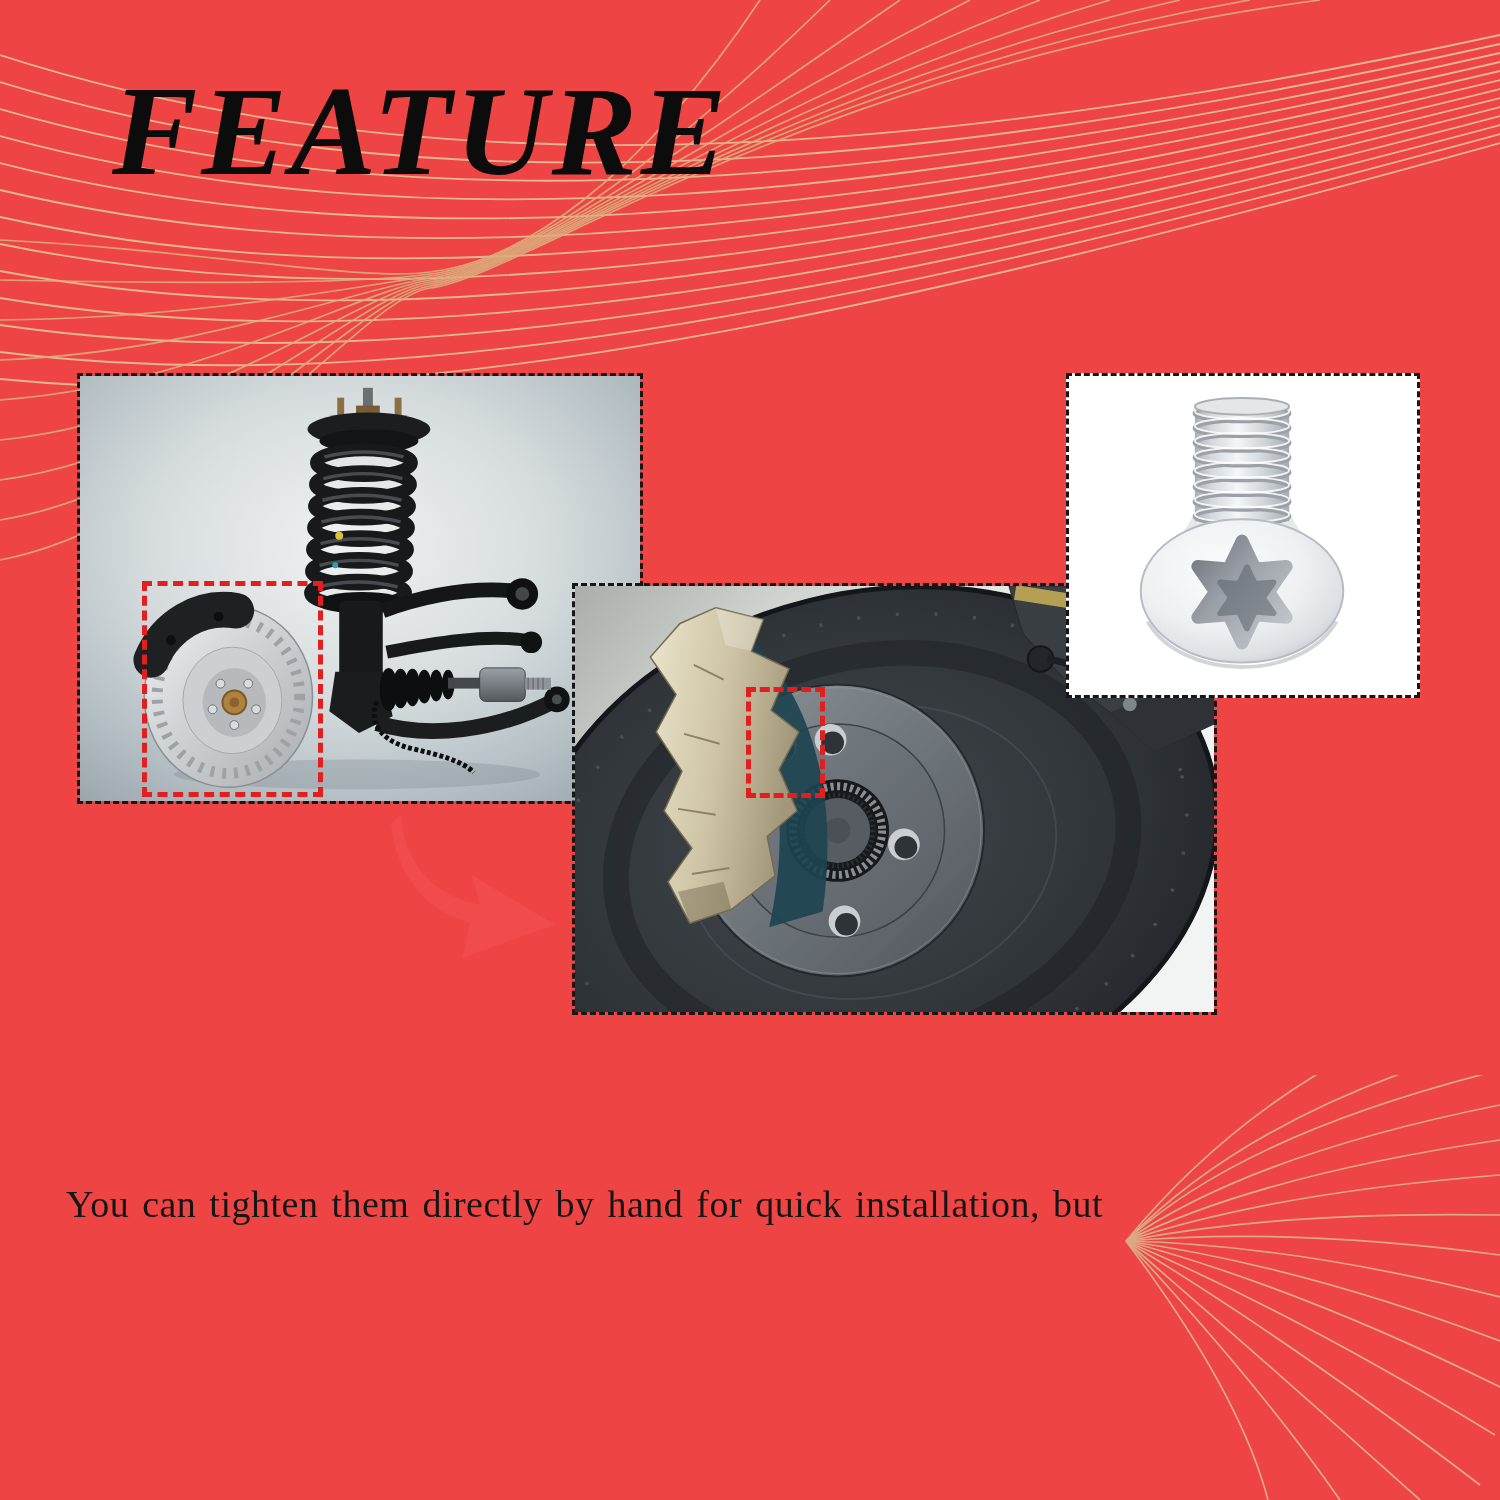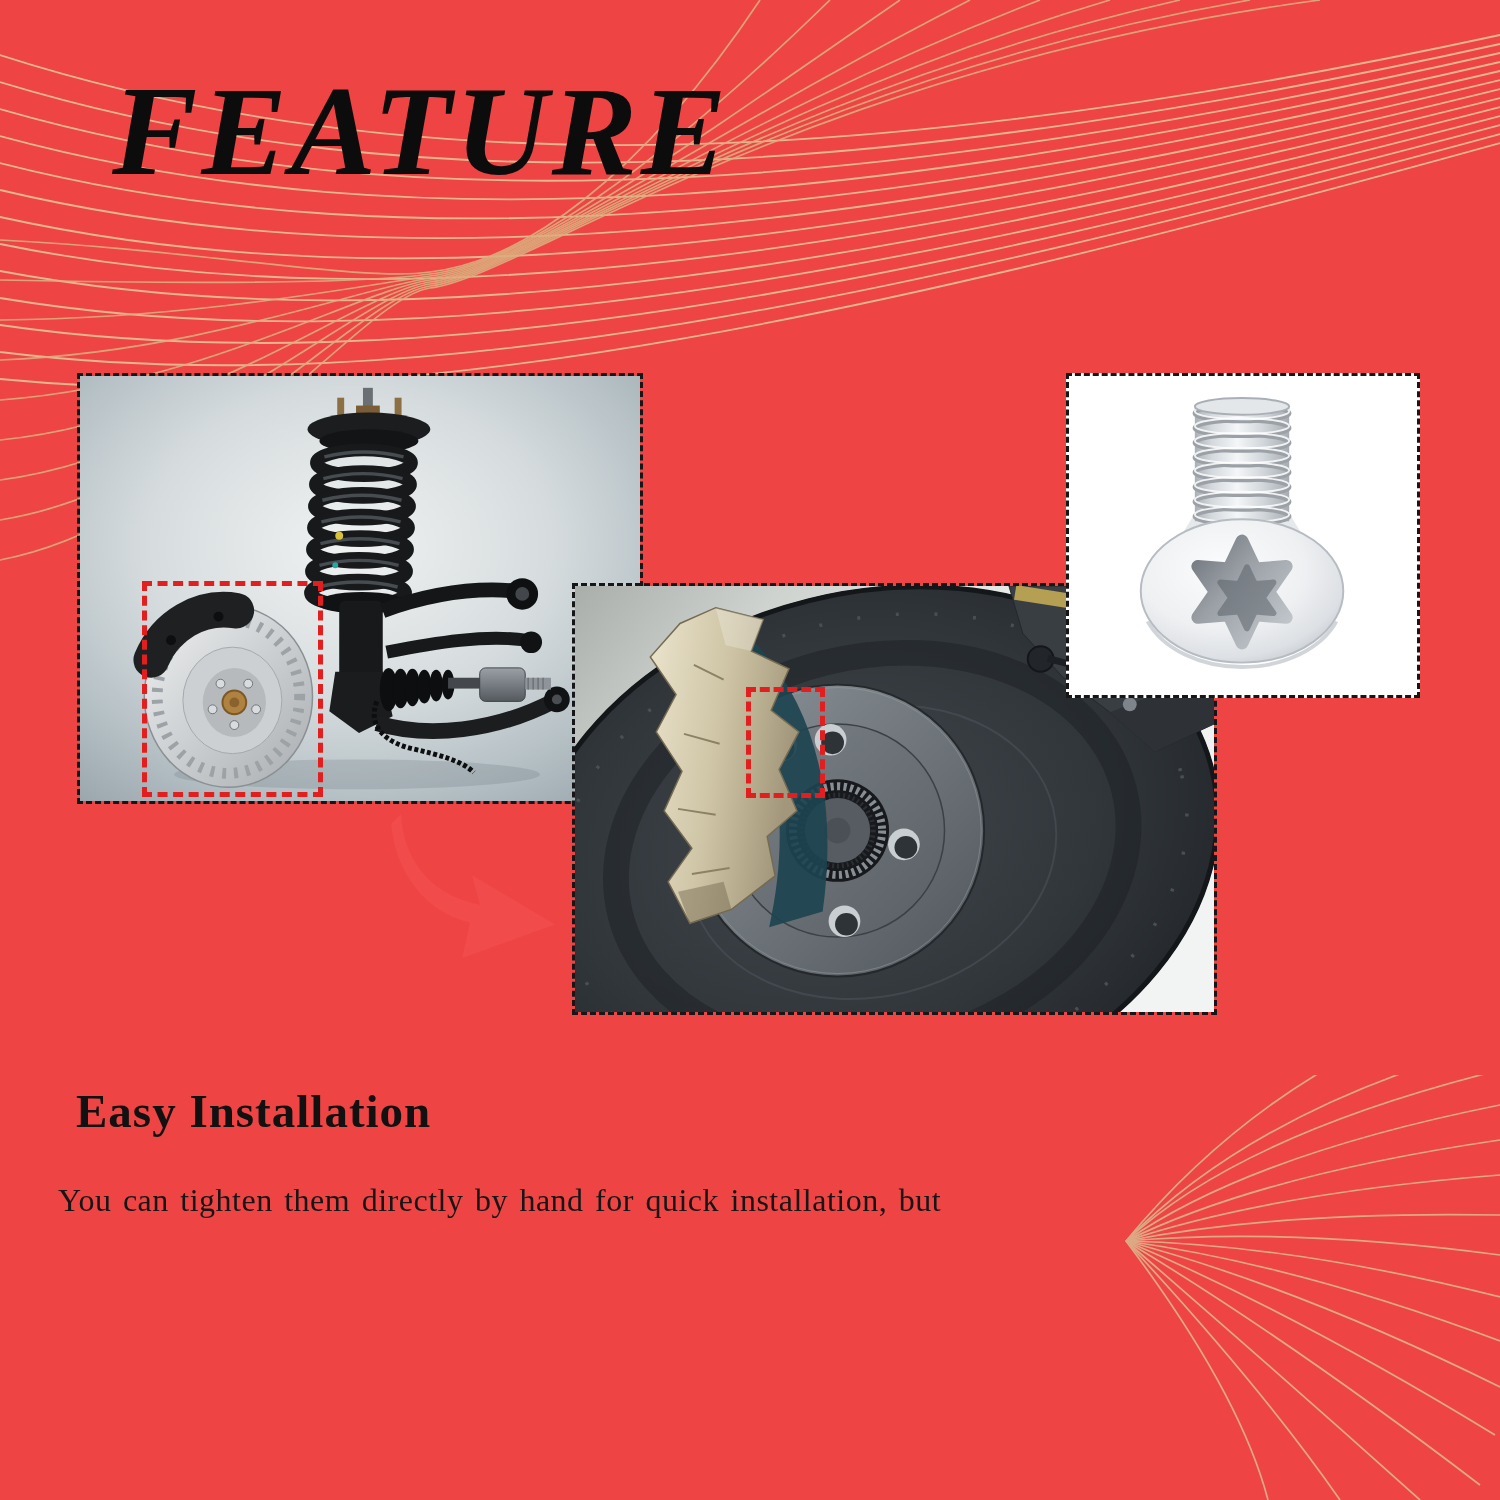--- a/index.html
+++ b/index.html
@@ -23,21 +23,21 @@
   .photo-screw{left:1066px;top:373px;width:354px;height:325px;z-index:4;background:#ffffff;}
   .hl-box{position:absolute;box-sizing:border-box;border:5px dashed #e31e1e;background:transparent;}
   .hl-left{left:62px;top:205px;width:181px;height:216px;}
   .hl-mid{left:171px;top:101px;width:79px;height:111px;}
   .arrow{position:absolute;left:385px;top:812px;width:176px;height:148px;z-index:3;}
   .subhead{
     position:absolute;left:76px;top:1084px;margin:0;
     font-weight:700;font-size:47px;color:#111;letter-spacing:1px;z-index:5;
   }
   .body-line{
-    position:absolute;left:58px;margin:0;font-size:32px;color:#161616;
+    position:absolute;left:66px;margin:0;font-size:38px;color:#161616;
     letter-spacing:0.5px;word-spacing:3px;z-index:5;white-space:nowrap;
   }
   .line1{top:1182px;}
   .line2{top:1246px;}
 </style>
 </head>
 <body>
 
 <div class="canvas">
 
@@ -320,16 +320,15 @@
       <path d="M176,168 L189.5,196.6 L221,194 L203,220 L221,246 L189.5,243.4 L176,272 L162.5,243.4 L131,246 L149,220 L131,194 L162.5,196.6 Z" transform="translate(-19.6,-25) scale(1.1)" fill="none" stroke="#f4f7f9" stroke-width="3" stroke-linejoin="round" opacity="0.9"></path>
       <path d="M176,168 L189.5,196.6 L221,194 L203,220 L221,246 L189.5,243.4 L176,272 L162.5,243.4 L131,246 L149,220 L131,194 L162.5,196.6 Z" fill="url(#torxG)" stroke="url(#torxG)" stroke-width="13" stroke-linejoin="round"></path>
       <path d="M176,168 L189.5,196.6 L221,194 L203,220 L221,246 L189.5,243.4 L176,272 L162.5,243.4 L131,246 L149,220 L131,194 L162.5,196.6 Z" transform="translate(75.4,94) scale(0.6)" fill="#555c63" opacity="0.5" stroke="#555c63" stroke-width="10" stroke-linejoin="round"></path>
     </svg>
   </figure>
 
   <svg class="arrow" viewBox="0 0 178 150">
     <path d="M16,2 C18,46 44,84 96,94 L88,64 L172,114 L78,148 L86,112 C40,102 10,60 6,12 Z" fill="#f14b4b"></path>
   </svg>
 
-  <h2 class="subhead">Easy Installation</h2>
   <p class="body-line line1">You can tighten them directly by hand for quick installation, but</p>
 
 </div>
 
 </body></html>

